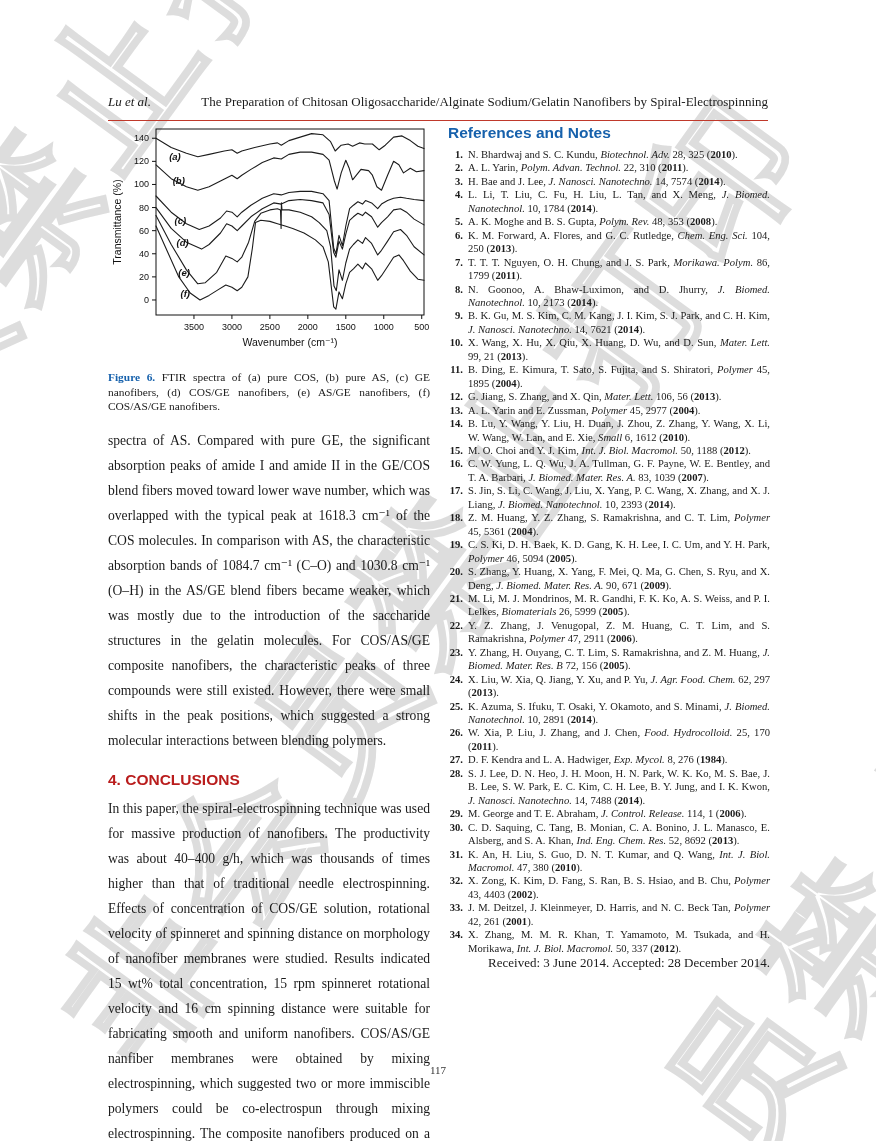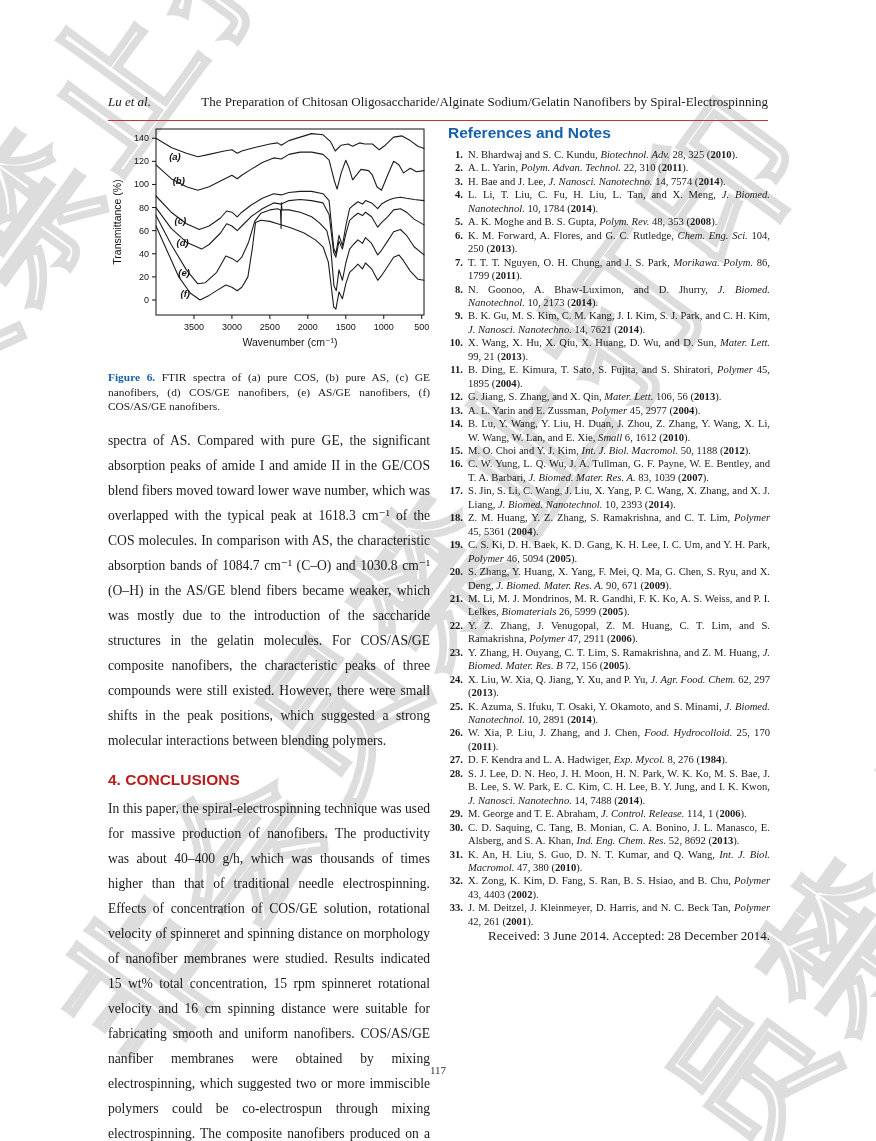--- a/index.html
+++ b/index.html
@@ -192,20 +192,21 @@
           <li><span class="ref-num">24.</span><span>X. Liu, W. Xia, Q. Jiang, Y. Xu, and P. Yu, </span><span class="ref-journal">J. Agr. Food. Chem.</span><span> 62, 297 (</span><span class="ref-year">2013</span><span>).</span></li>
           <li><span class="ref-num">25.</span><span>K. Azuma, S. Ifuku, T. Osaki, Y. Okamoto, and S. Minami, </span><span class="ref-journal">J. Biomed. Nanotechnol.</span><span> 10, 2891 (</span><span class="ref-year">2014</span><span>).</span></li>
           <li><span class="ref-num">26.</span><span>W. Xia, P. Liu, J. Zhang, and J. Chen, </span><span class="ref-journal">Food. Hydrocolloid.</span><span> 25, 170 (</span><span class="ref-year">2011</span><span>).</span></li>
           <li><span class="ref-num">27.</span><span>D. F. Kendra and L. A. Hadwiger, </span><span class="ref-journal">Exp. Mycol.</span><span> 8, 276 (</span><span class="ref-year">1984</span><span>).</span></li>
           <li><span class="ref-num">28.</span><span>S. J. Lee, D. N. Heo, J. H. Moon, H. N. Park, W. K. Ko, M. S. Bae, J. B. Lee, S. W. Park, E. C. Kim, C. H. Lee, B. Y. Jung, and I. K. Kwon, </span><span class="ref-journal">J. Nanosci. Nanotechno.</span><span> 14, 7488 (</span><span class="ref-year">2014</span><span>).</span></li>
           <li><span class="ref-num">29.</span><span>M. George and T. E. Abraham, </span><span class="ref-journal">J. Control. Release.</span><span> 114, 1 (</span><span class="ref-year">2006</span><span>).</span></li>
           <li><span class="ref-num">30.</span><span>C. D. Saquing, C. Tang, B. Monian, C. A. Bonino, J. L. Manasco, E. Alsberg, and S. A. Khan, </span><span class="ref-journal">Ind. Eng. Chem. Res.</span><span> 52, 8692 (</span><span class="ref-year">2013</span><span>).</span></li>
           <li><span class="ref-num">31.</span><span>K. An, H. Liu, S. Guo, D. N. T. Kumar, and Q. Wang, </span><span class="ref-journal">Int. J. Biol. Macromol.</span><span> 47, 380 (</span><span class="ref-year">2010</span><span>).</span></li>
           <li><span class="ref-num">32.</span><span>X. Zong, K. Kim, D. Fang, S. Ran, B. S. Hsiao, and B. Chu, </span><span class="ref-journal">Polymer</span><span> 43, 4403 (</span><span class="ref-year">2002</span><span>).</span></li>
           <li><span class="ref-num">33.</span><span>J. M. Deitzel, J. Kleinmeyer, D. Harris, and N. C. Beck Tan, </span><span class="ref-journal">Polymer</span><span> 42, 261 (</span><span class="ref-year">2001</span><span>).</span></li>
+          <li><span class="ref-num">34.</span><span>X. Zhang, M. M. R. Khan, T. Yamamoto, M. Tsukada, and H. Morikawa, </span><span class="ref-journal">Int. J. Biol. Macromol.</span><span> 50, 337 (</span><span class="ref-year">2012</span><span>).</span></li>
         </ol>
       <div class="received">Received: 3 June 2014. Accepted: 28 December 2014.</div>
     </div>
 
 
     <div class="sheet-number">117</div>
 
   </div>
 </div>
 

